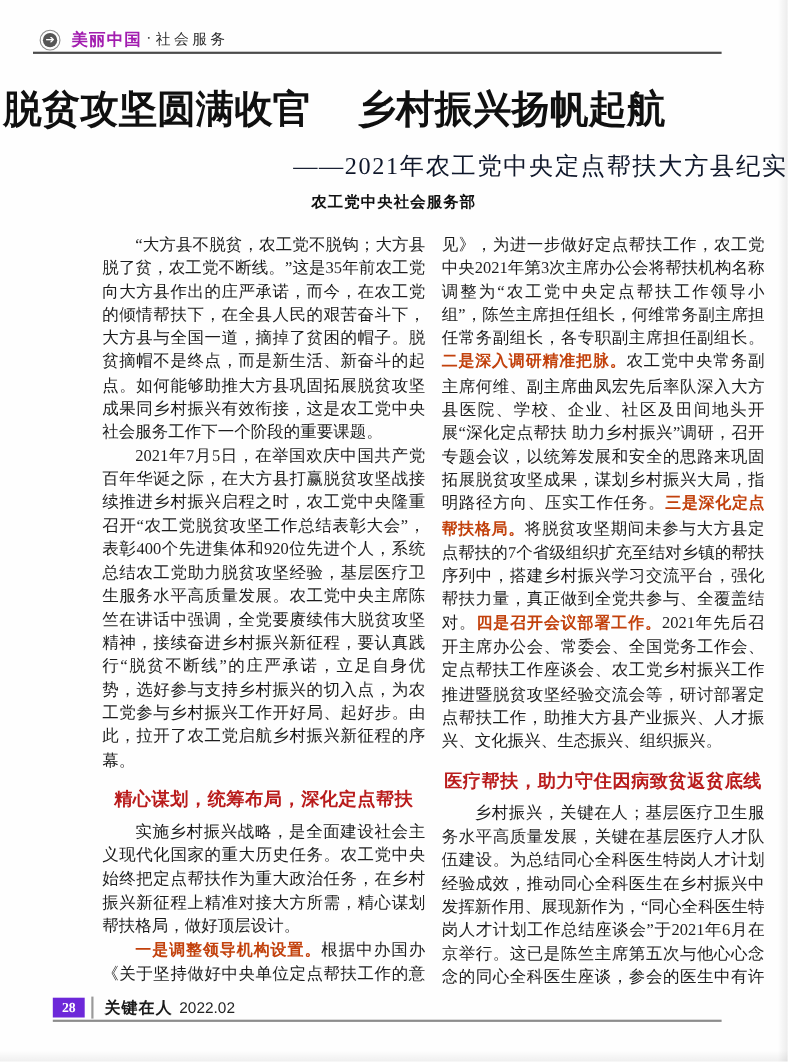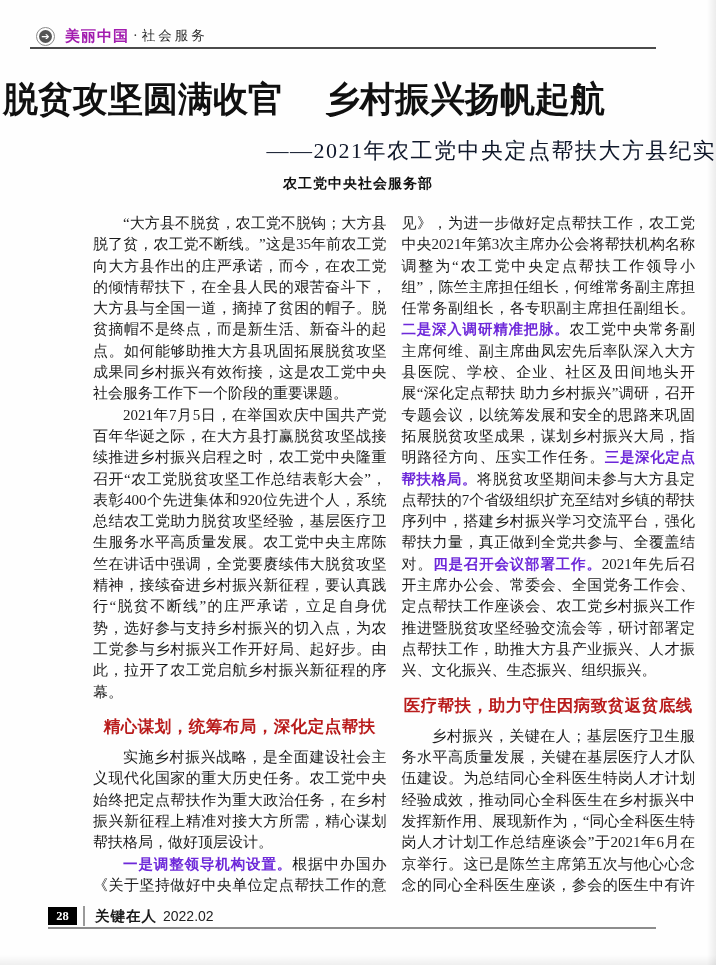--- a/index.html
+++ b/index.html
@@ -33,26 +33,26 @@
             font-size:14px; color:#111; letter-spacing:1px; }
 
   
   .columns { position:absolute; top:213px; left:57px; width:602px; height:694px;
              column-count:2; column-gap:15px; column-fill:auto; overflow:hidden;
              font-size:15px; line-height:21.3px; text-align:justify; color:#1c1c1c;margin-left:36px; }
   .columns p { text-indent:2em; }
   .col-heading { font-size:16.5px; font-weight:bold; text-align:center;
                  margin:13px 0 10px 0; color:#b91c1c; letter-spacing:0.5px;
                  break-inside:avoid-column; }
-  .b { font-weight:bold; font-family:Liberation Serif, serif;
-       font-size:14.5px; color:#6d28d9; }
+  .b { font-weight:bold; font-family:Liberation Mono, monospace;
+       font-size:14.5px; color:#c2410c; }
 
   
   .page-num-box { position:absolute; top:907px; left:48px; width:29px; height:18px;
-                  background:#000000; color:#fff; text-align:center; line-height:18px;
+                  background:#6d28d9; color:#fff; text-align:center; line-height:18px;
                   font-family:"Liberation Serif",serif; font-weight:bold; font-size:12.5px; }
   .footer-divider { position:absolute; top:906px; left:83px; width:1.5px; height:20px;
                     background:#9a9a9a; }
   .journal { position:absolute; top:907px; left:95px;
              font-family:"Liberation Sans","DejaVu Sans",sans-serif; font-weight:bold;
              font-size:14.5px; color:#1a1a1a; letter-spacing:1px; }
   .issue { position:absolute; top:908px; left:163px;
            font-family:"Liberation Sans","DejaVu Sans",sans-serif;
            font-size:14px; color:#222; }
   .footer-rule { position:absolute; top:927px; left:48px; width:608px; height:0;

